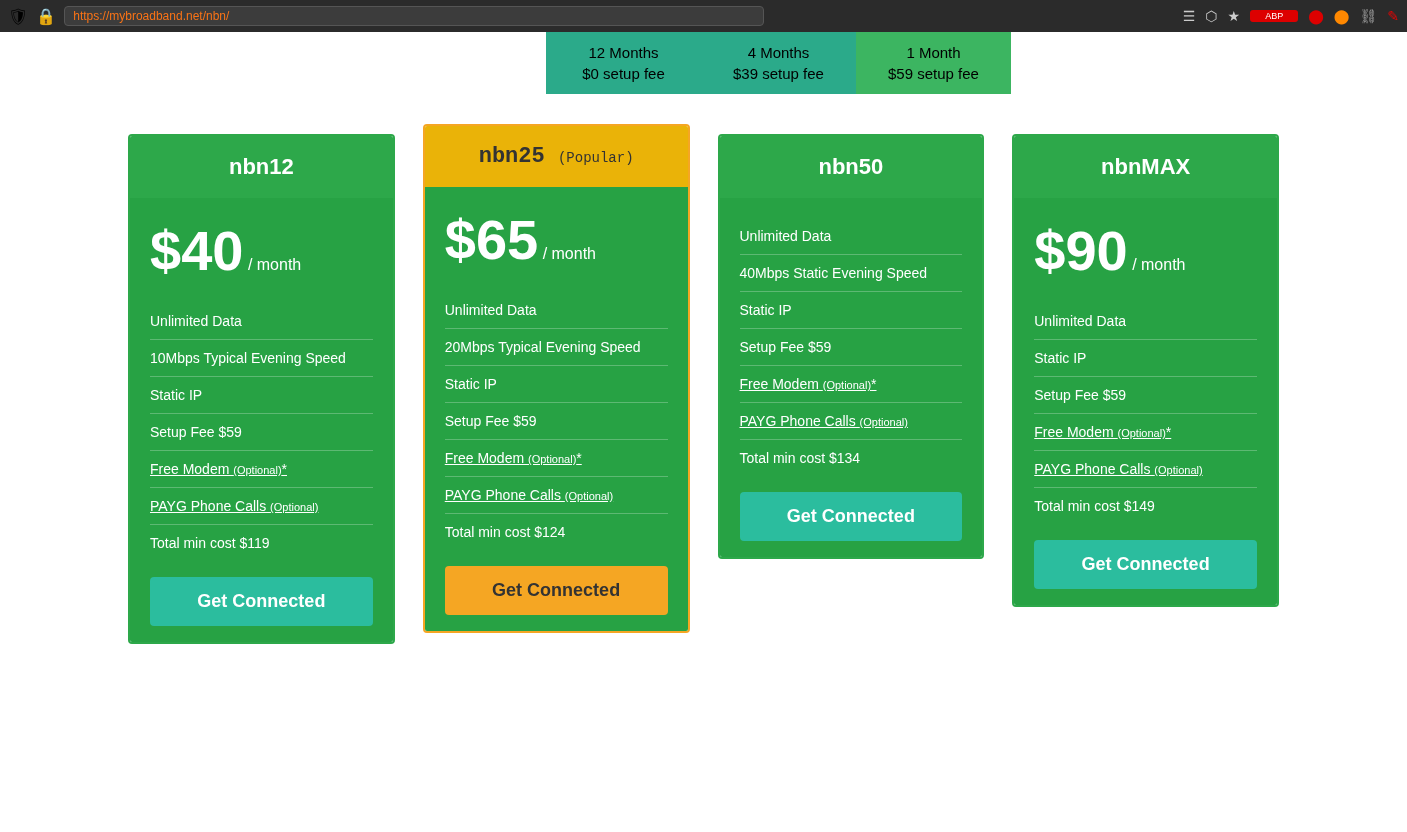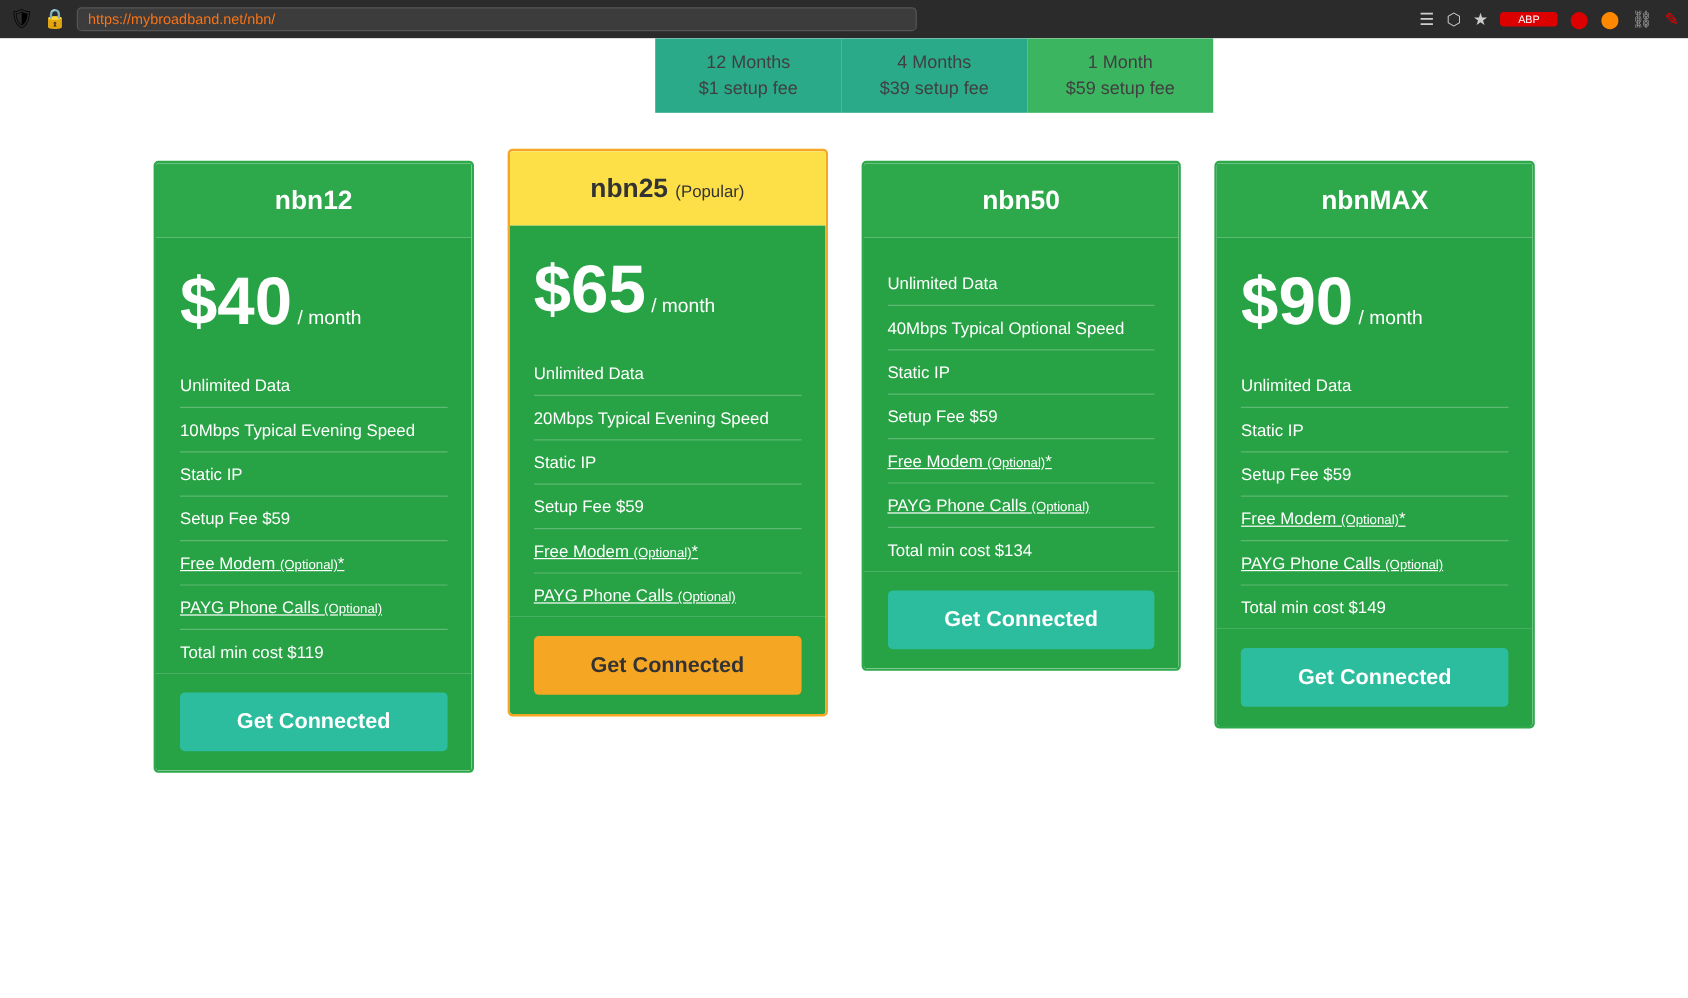--- a/index.html
+++ b/index.html
@@ -55,21 +55,21 @@
       display: flex;
       justify-content: center;
       gap: 0;
       padding: 0 0 40px 0;
       margin-left: 150px;
     }
     .contract-badge {
       padding: 10px 20px;
       min-width: 155px;
       text-align: center;
-      color: #404040;
+      color: #000000;
       font-size: 15px;
       font-weight: 500;
       line-height: 1.4;
     }
     .contract-badge.teal { background: #2baa8a; }
     .contract-badge.green { background: #3cb561; }
 
     
     .plans-container {
       display: flex;
@@ -105,22 +105,23 @@
       font-weight: bold;
     }
 
     .plan-header .popular-label {
       font-size: 14px;
       font-weight: normal;
       color: #fff;
     }
 
     .plan-card.popular .plan-header {
-      background: #fde047;
+      background: #eab308;
       color: #333;
+      font-family: Liberation Mono, monospace;
     }
     .plan-card.popular .plan-header .popular-label {
       color: #333;
     }
 
     .plan-body {
       background: #27a244;
       color: #fff;
       padding: 20px 20px 0 20px;
       flex: 1;
@@ -211,21 +212,21 @@
     <span style="color:#aaa;">⛓</span>
     <span style="color:#e00;">✎</span>
   </div>
 </div>
 
 <div class="page-content">
 
   <div class="contract-badges">
     <div class="contract-badge teal">
       <div>12 Months</div>
-      <div>$1 setup fee</div>
+      <div>$0 setup fee</div>
     </div>
     <div class="contract-badge teal">
       <div>4 Months</div>
       <div>$39 setup fee</div>
     </div>
     <div class="contract-badge green">
       <div>1 Month</div>
       <div>$59 setup fee</div>
     </div>
   </div>
@@ -266,35 +267,36 @@
           <span class="amount">$65</span>
           <span class="per-month"> / month</span>
         </div>
         <ul class="plan-features">
           <li>Unlimited Data</li>
           <li>20Mbps Typical Evening Speed</li>
           <li>Static IP</li>
           <li>Setup Fee $59</li>
           <li><a href="#">Free Modem <span class="optional">(Optional)</span>*</a></li>
           <li><a href="#">PAYG Phone Calls <span class="optional">(Optional)</span></a></li>
+          <li>Total min cost $124</li>
         </ul>
       </div>
       <div class="plan-cta">
         <button class="cta-button">Get Connected</button>
       </div>
     </div>
 
     <div class="plan-card">
       <div class="plan-header">
         <span>nbn50</span>
       </div>
       <div class="plan-body">
         <ul class="plan-features">
           <li>Unlimited Data</li>
-          <li>40Mbps Typical Optional Speed</li>
+          <li>40Mbps Static Evening Speed</li>
           <li>Static IP</li>
           <li>Setup Fee $59</li>
           <li><a href="#">Free Modem <span class="optional">(Optional)</span>*</a></li>
           <li><a href="#">PAYG Phone Calls <span class="optional">(Optional)</span></a></li>
           <li>Total min cost $134</li>
         </ul>
       </div>
       <div class="plan-cta">
         <button class="cta-button">Get Connected</button>
       </div>

